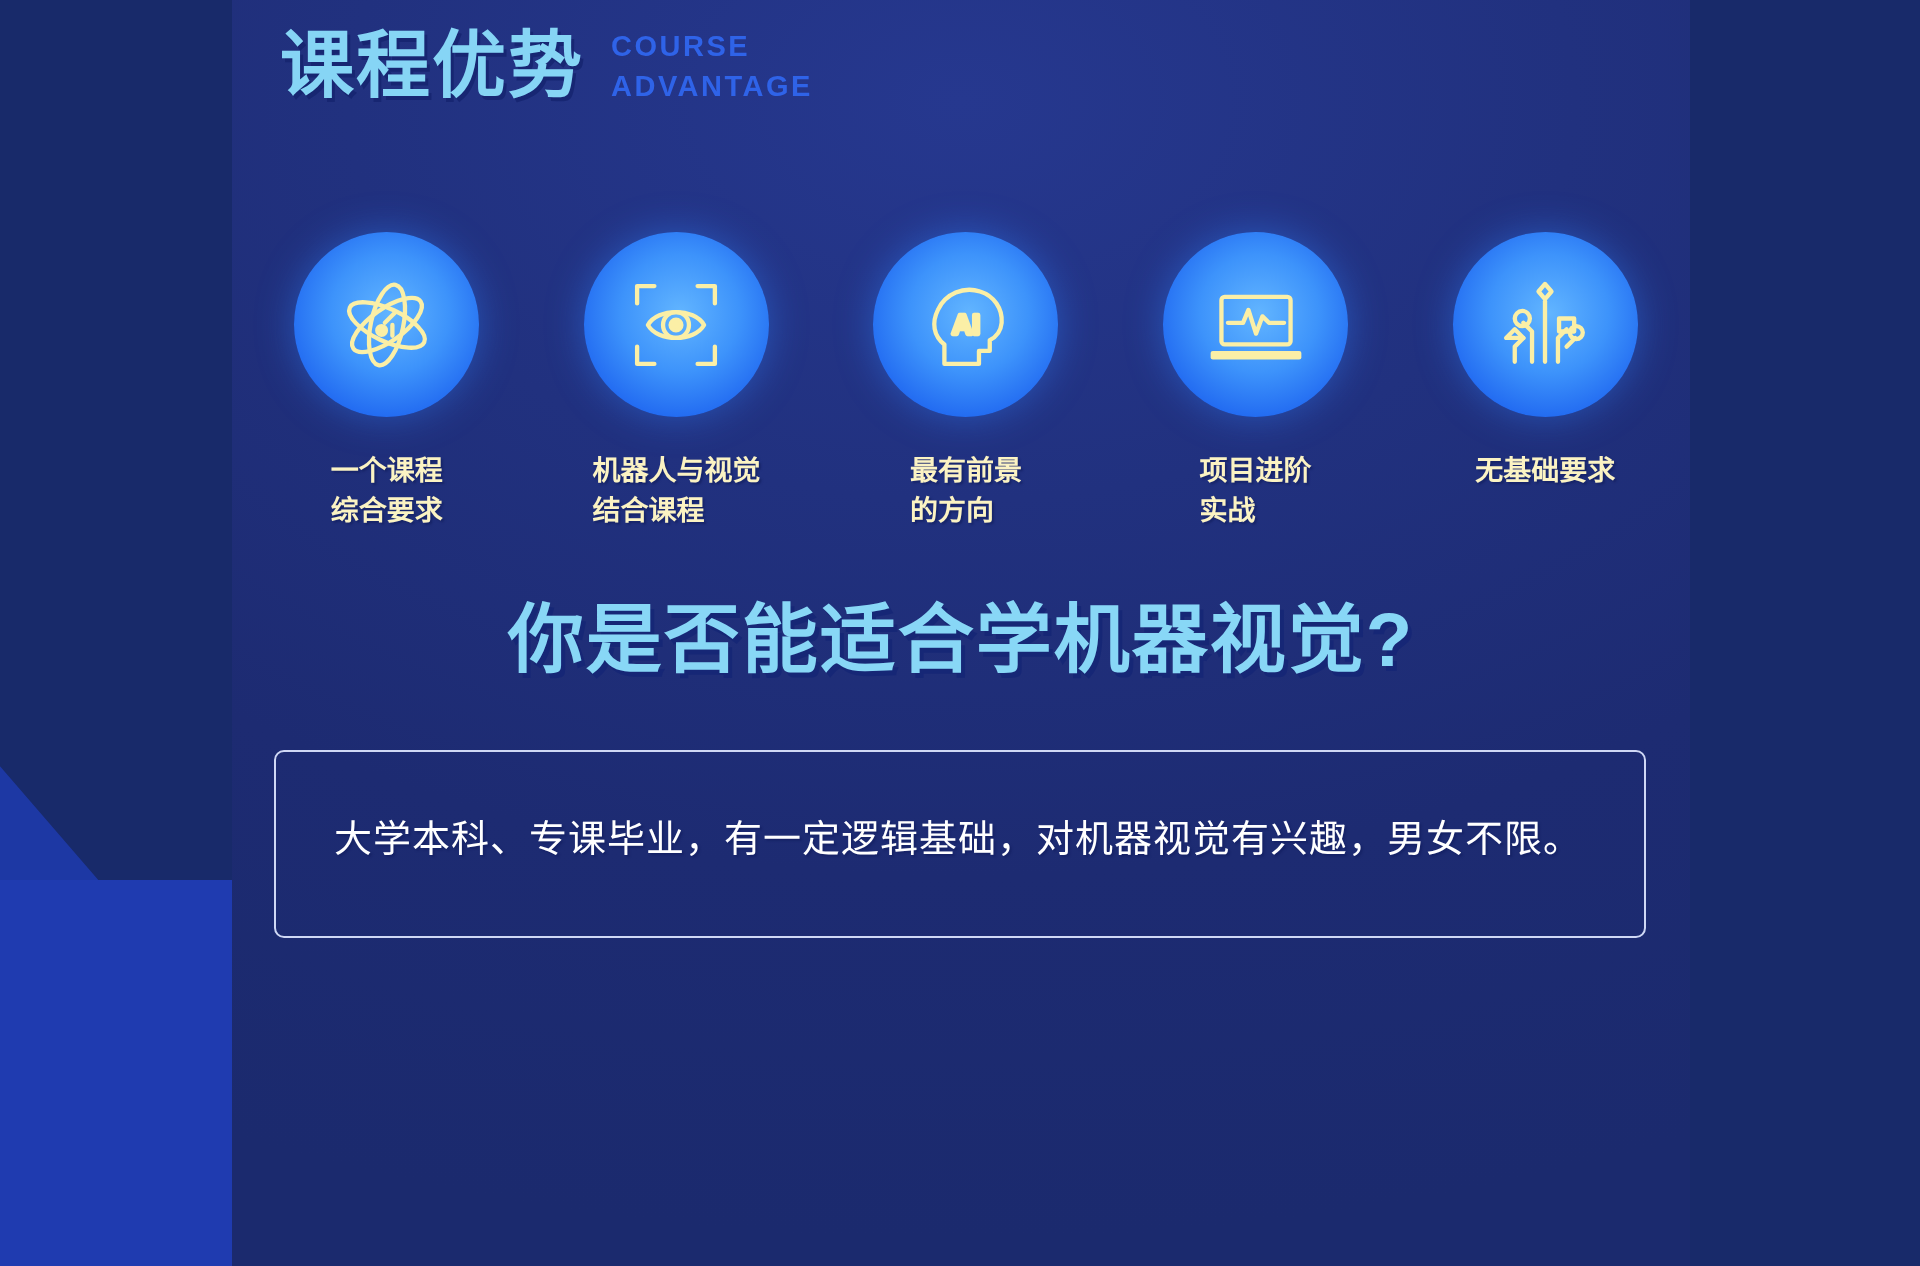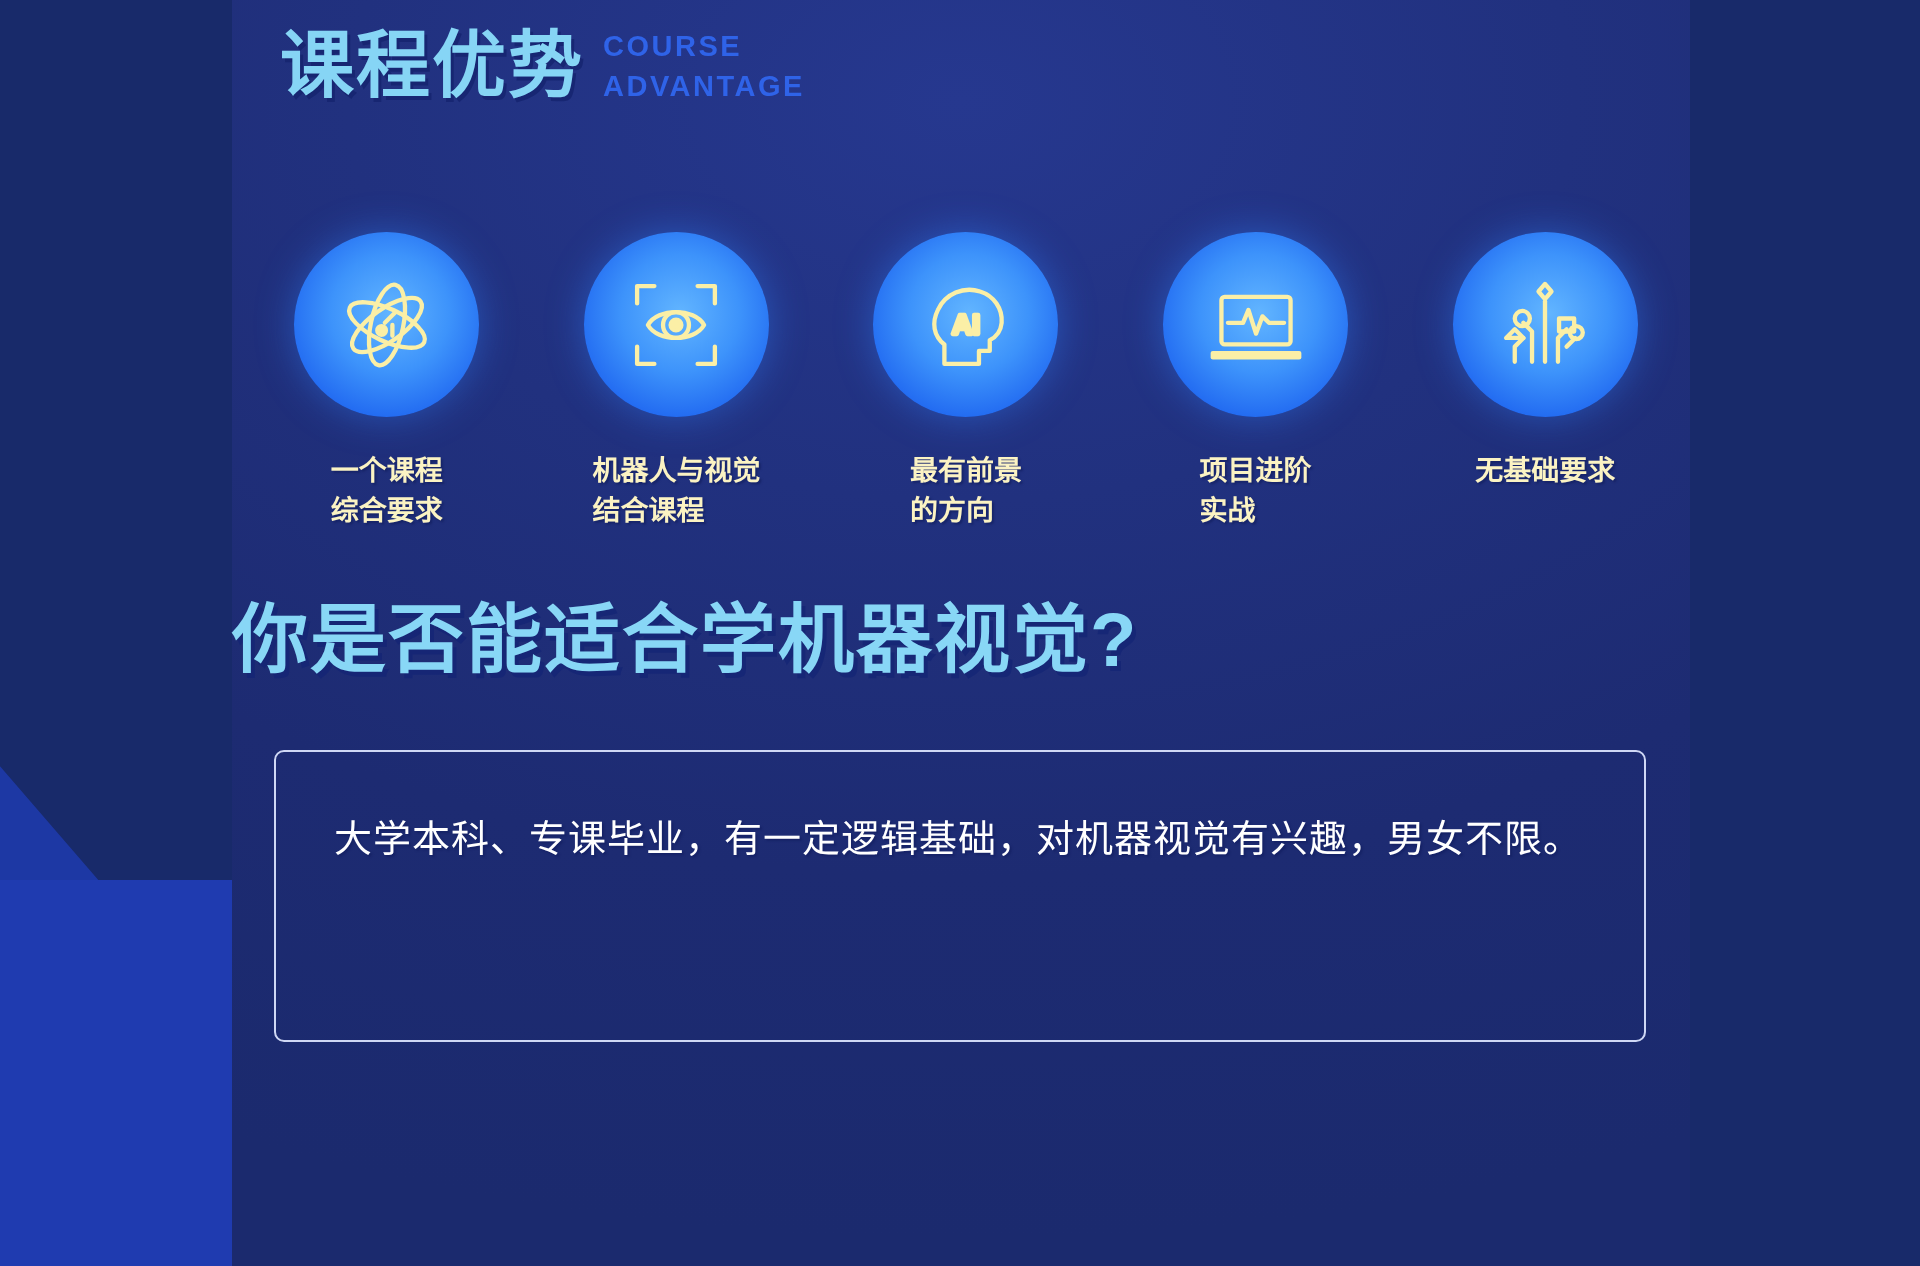--- a/index.html
+++ b/index.html
@@ -70,21 +70,21 @@
       linear-gradient(160deg, #243a90 0%, #1d2d77 55%, #20307d 100%);
   }
 
   
   .header {
     position: absolute;
     left: 48px;
     top: 26px;
     display: flex;
     align-items: center;
-    gap: 19px;
+    gap: 27px;
   }
   .title-cn {
     font-size: 74px;
     font-weight: 700;
     letter-spacing: 2px;
     color: #86d5f5;
     line-height: 1;
     text-shadow: 3px 4px 0 rgba(20,35,110,.75);
     white-space: nowrap;
   }
@@ -139,34 +139,35 @@
     white-space: pre-line;
     text-shadow: 2px 2px 2px rgba(16,28,92,.6);
   }
 
   
   .question {
     position: absolute;
     left: 0;
     top: 578px;
     width: 1458px;
+    text-align: center;
     font-size: 76px;
     font-weight: 700;
     letter-spacing: 2px;
     color: #88d7f6;
     text-shadow: 4px 5px 0 rgba(21,38,118,.85);
   }
 
   
   .statement {
     position: absolute;
     left: 42px;
     top: 750px;
     width: 1372px;
-    height: 292px;
+    height: 188px;
     box-sizing: border-box;
     border: 2px solid #cfd8f5;
     border-radius: 10px;
     padding: 52px 58px 0 58px;
   }
   .statement-text {
     font-size: 38px;
     line-height: 1.88;
     color: #ffffff;
     letter-spacing: 1px;

